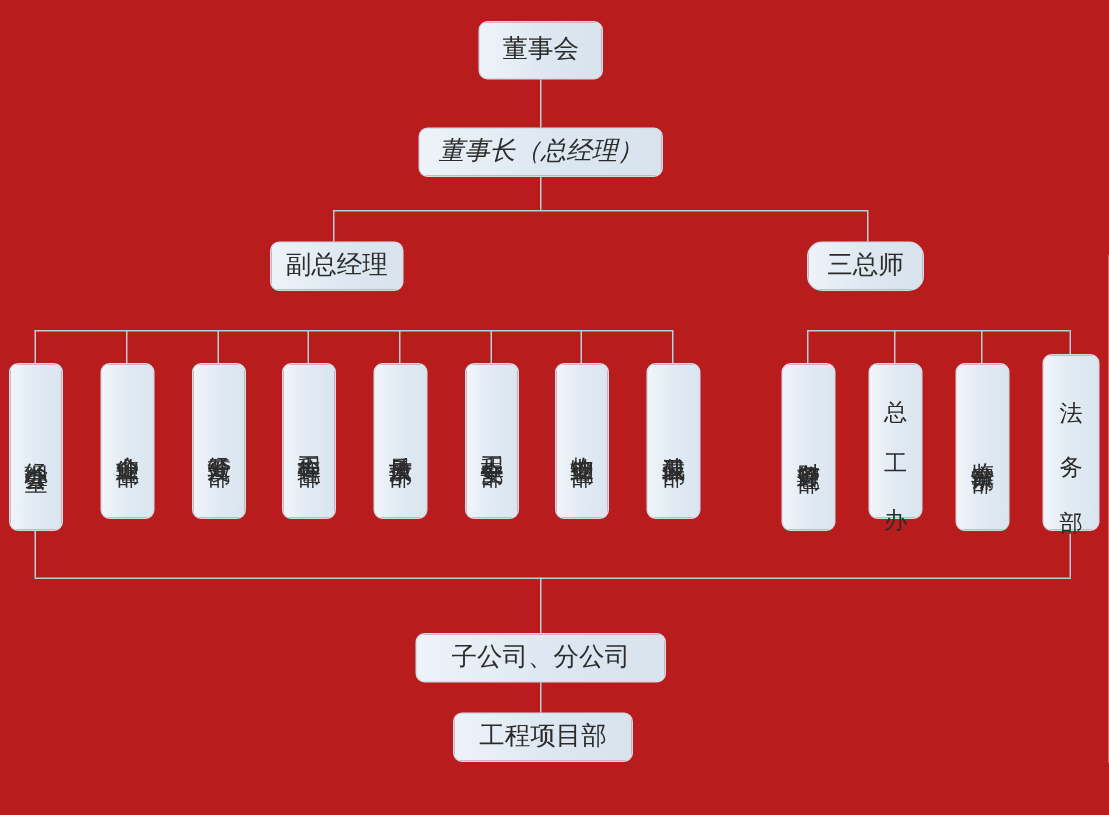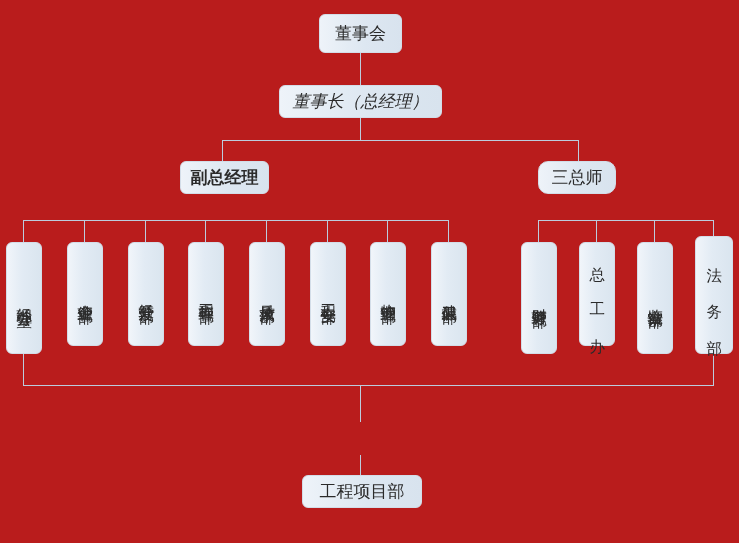--- a/index.html
+++ b/index.html
@@ -97,34 +97,35 @@
   <div class="ln v" style="left:713px; top:354px; height:31px;"></div>
   <div class="ln h" style="left:23px; top:385px; width:691px;"></div>
   <div class="ln v" style="left:360px; top:385px; height:37px;"></div>
 
   <div class="ln v" style="left:360px; top:455px; height:20px;"></div>
 
   <div class="node horiz" style="left:319px; top:14px; width:83px; height:39px;">董事会</div>
 
   <div class="node horiz" style="left:279px; top:85px; width:163px; height:33px;font-style:italic;">董事长（总经理）</div>
 
-  <div class="node horiz" style="left:180px; top:161px; width:89px; height:33px;font-weight:bold;">副总经理</div>
+  <div class="node horiz" style="left:180px; top:161px; width:89px; height:33px;">副总经理</div>
 
   <div class="node horiz" style="left:538px; top:161px; width:78px; height:33px;border-radius:10px;">三总师</div>
 
   <div class="node vert" style="left:6px; top:242px; width:36px; height:112px;">经理办公室</div>
   <div class="node vert" style="left:67px; top:242px; width:36px; height:104px;">企业管理部</div>
   <div class="node vert" style="left:128px; top:242px; width:36px; height:104px;">经营开发部</div>
   <div class="node vert" style="left:188px; top:242px; width:36px; height:104px;">工程管理部</div>
   <div class="node vert" style="left:249px; top:242px; width:36px; height:104px;">质量技术部</div>
   <div class="node vert" style="left:310px; top:242px; width:36px; height:104px;">工程安全部</div>
   <div class="node vert" style="left:370px; top:242px; width:36px; height:104px;">物业管理部</div>
   <div class="node vert" style="left:431px; top:242px; width:36px; height:104px;">武装保卫部</div>
 
   <div class="node vert" style="left:521px; top:242px; width:36px; height:112px;">财务管理部</div>
   <div class="node vert spaced" style="left:579px; top:242px; width:36px; height:104px;">总 工 办</div>
   <div class="node vert" style="left:637px; top:242px; width:36px; height:112px;">监察审计部</div>
   <div class="node vert spaced" style="left:695px; top:236px; width:38px; height:118px;">法 务 部</div>
 
+  <div class="node horiz" style="left:277px; top:422px; width:167px; height:33px;">子公司、分公司</div>
 
   <div class="node horiz" style="left:302px; top:475px; width:120px; height:33px;">工程项目部</div>
 
 </div>
 
 </body></html>

